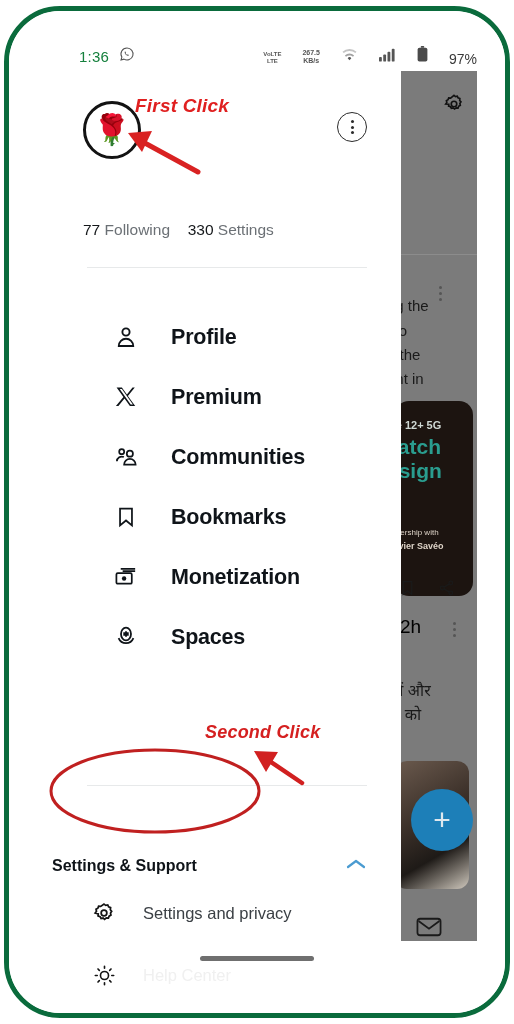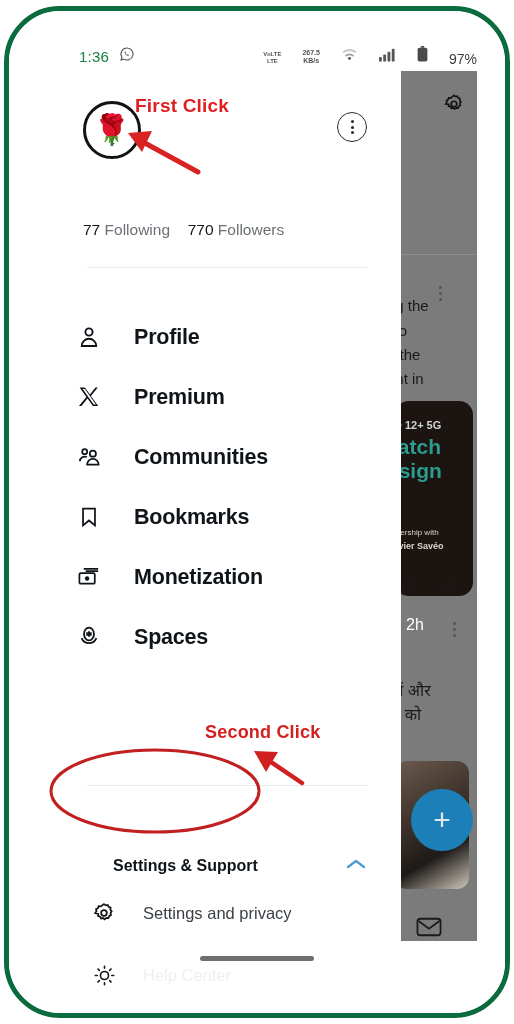--- a/index.html
+++ b/index.html
@@ -84,22 +84,22 @@
   .card-line {
     position: absolute; color: #2a9d8f; font-weight: bold;
     white-space: nowrap;
   }
   .card-sub { position: absolute; color: #ded4c8; white-space: nowrap; }
   .feed-icon-row {
     position: absolute; left: 6px; top: 508px;
     display: flex; gap: 22px; align-items: center;
   }
   .feed-time {
-    position: absolute; left: 13px; top: 545px;
-    font-size: 16px; color: #ffffff;
+    position: absolute; left: 7px; top: 545px;
+    font-size: 19px; color: #000000;
   }
   .feed-hindi { position: absolute; color: #1a1a1a; font-size: 16px; white-space: nowrap; }
   .feed-photo {
     position: absolute; left: 2px; top: 690px;
     width: 74px; height: 128px;
     border-radius: 12px;
     background: linear-gradient(150deg,#6b5a4e 0%,#3a2f28 45%,#1e1a17 70%,#cfc8bd 100%);
   }
   .feed-fab {
     position: absolute; left: 18px; top: 718px;
@@ -150,40 +150,40 @@
   .divider {
     position: absolute; left: 78px; right: 34px;
     height: 1px; background: #e7e9ea;
   }
 
   
   #menu { position: absolute; left: 0; top: 236px; width: 100%; }
   .menu-item {
     display: flex; align-items: center;
     height: 60px;
-    padding-left: 67px;
+    padding-left: 104px;
     gap: 32px;
   }
   .menu-icon {
     width: 26px; height: 26px;
     display: flex; align-items: center; justify-content: center;
     flex: 0 0 26px;
   }
   .menu-label {
     font-size: 21.5px; font-weight: bold; color: #0f1419;
     letter-spacing: -0.2px;
   }
 
   
   #settings-divider { top: 714px; }
   #settings-support-row {
     position: absolute; left: 0; top: 772px;
     width: 100%; height: 46px;
     display: flex; align-items: center;
-    padding-left: 104px; padding-right: 34px;
+    padding-left: 43px; padding-right: 34px;
     justify-content: space-between;
   }
   #settings-support-label {
     font-size: 16px; font-weight: bold; color: #0f1419;
   }
   .sub-item {
     position: absolute; left: 0; width: 100%;
     height: 44px;
     display: flex; align-items: center;
     padding-left: 82px; gap: 26px;
@@ -198,20 +198,21 @@
     position: absolute; left: 0; top: 0;
     width: 514px; height: 1024px;
     pointer-events: none;
   }
   .anno-text {
     position: absolute;
     color: #e02020;
     font-size: 19px;
     font-weight: bold;
     letter-spacing: .2px;
+    font-style: italic;
   }
   #anno-first-click { left: 135px; top: 95px; }
   #anno-second-click { left: 205px; top: 722px; font-size: 18px; color: #d52020; }
 
   
   #nav-pill {
     position: absolute;
     left: 50%; transform: translateX(-50%);
     bottom: 52px;
     width: 114px; height: 5px;
@@ -340,22 +341,22 @@
       <div id="more-options-button">
         <i></i>
           <i></i>
           <i></i>
       </div>
 
       <div id="stats">
         <b>77</b>
         <span>Following</span>
         <span class="gap"></span>
-        <b>770</b>
-        <span>Followers</span>
+        <b>330</b>
+        <span>Settings</span>
       </div>
 
       <div class="divider" style="top:196px;"></div>
 
       <div id="menu">
 
         <div class="menu-item">
           <span class="menu-icon">
             <svg width="24" height="24" viewBox="0 0 24 24" fill="none" stroke="#0f1419" stroke-width="1.9">
               <circle cx="12" cy="7" r="3.6"></circle>

